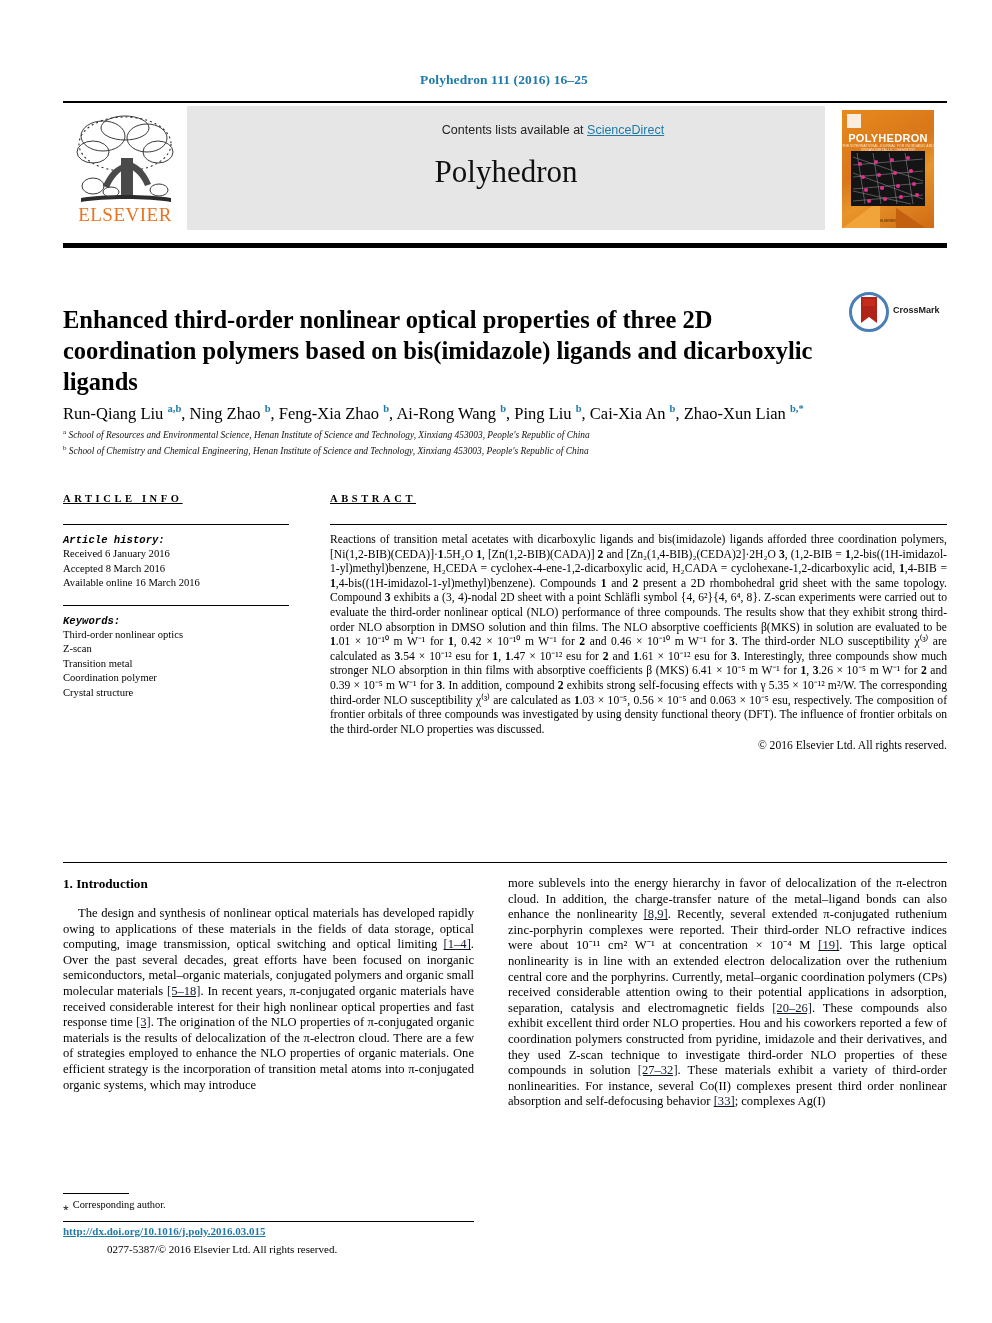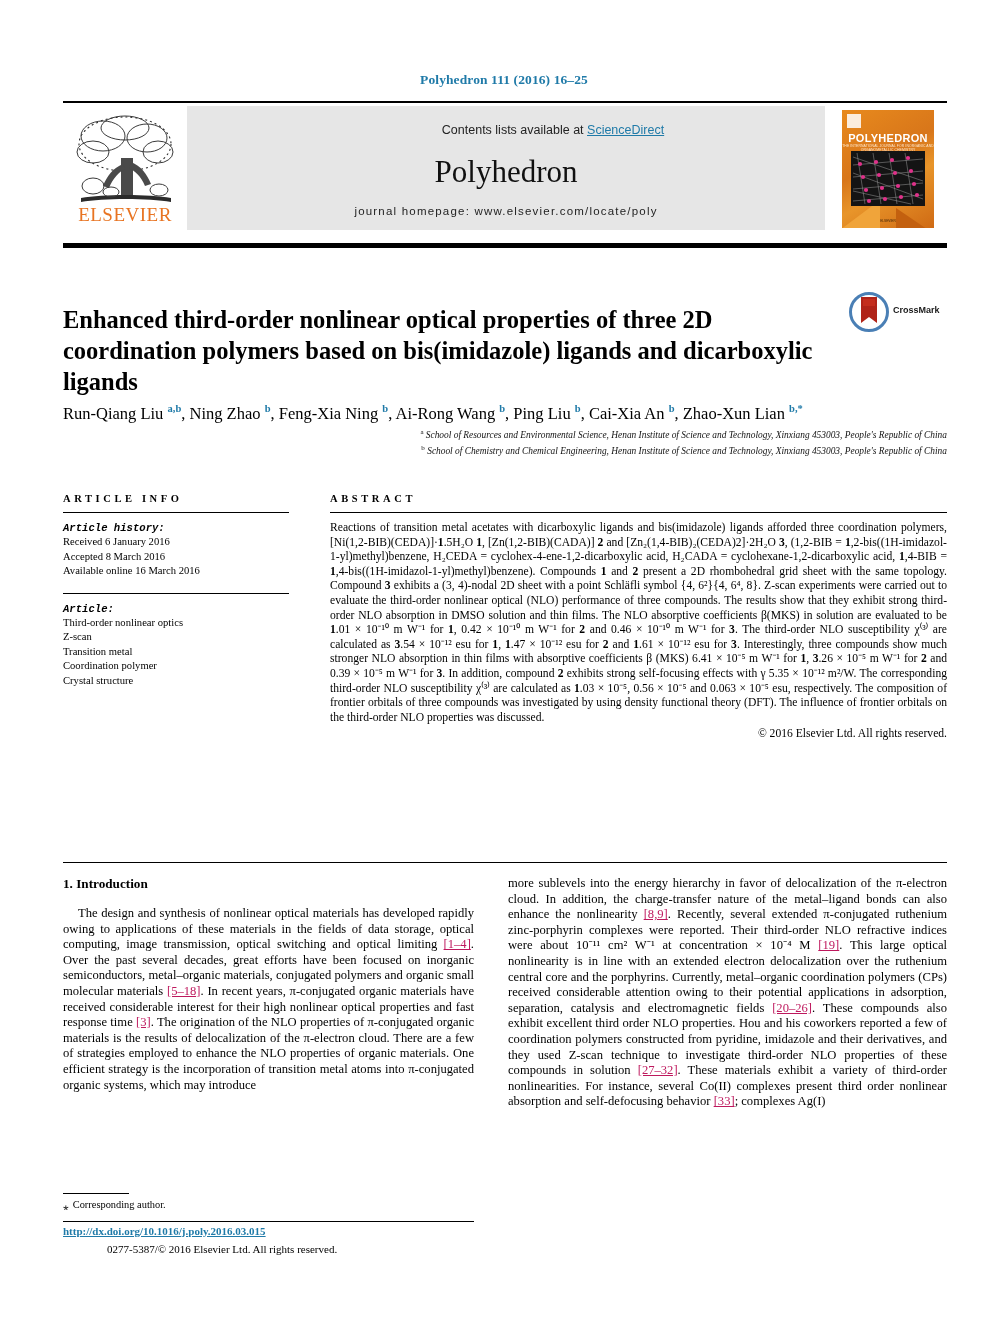--- a/index.html
+++ b/index.html
@@ -234,21 +234,20 @@
   }
   .affiliations {
     position: absolute;
     left: 55px; top: 426px;
     width: 884px;
     font-family: "Liberation Serif", serif;
     font-style: italic;
     font-size: 9.4px;
     line-height: 12.6px;
     color: #111;
-    text-align: right;
   }
   .affiliations sup {
     font-style: normal;
     font-size: 7px;
     vertical-align: super;
   }
 
   
   .info-col {
     position: absolute;
@@ -259,21 +258,22 @@
     position: absolute;
     left: 322px; top: 493px;
     width: 617px;
   }
   .sechead {
     font-family: "Liberation Serif", serif;
     font-weight: bold;
     font-size: 10.5px;
     letter-spacing: 3.6px;
     color: #000;
-    margin: 0 0 8px 0;
+    margin: 0 0 20px 0;
+    text-decoration: underline;
   }
   .rule-thin {
     height: 1px;
     background: #000;
     margin: 0 0 8px 0;
   }
   .info-sub {
     font-family: Liberation Mono, monospace;
     font-style: italic;
     font-weight: bold;
@@ -330,21 +330,21 @@
   .body-text {
     font-family: "Liberation Serif", serif;
     font-size: 12.6px;
     line-height: 15.6px;
     text-align: justify;
     text-justify: inter-word;
     margin: 0;
     text-indent: 15px;
   }
   .body-text.noindent { text-indent: 0; }
-  .ref { color: #be185d; font-family: Liberation Serif, serif; }
+  .ref { color: #0f172a; font-family: Liberation Serif, serif; }
 
   
   .footnote-rule {
     position: absolute;
     left: 55px; top: 1193px;
     width: 66px;
     height: 1px;
     background: #000;
   }
   .footnote {
@@ -409,21 +409,20 @@
           <ellipse cx="96" cy="84" rx="9" ry="6" fill="none" stroke="#3a3a3a" stroke-width="1"></ellipse>
           <ellipse cx="48" cy="86" rx="8" ry="5" fill="none" stroke="#3a3a3a" stroke-width="1"></ellipse>
         </g>
       </svg>
       <div class="elsevier-wordmark">ELSEVIER</div>
     </div>
 
     <div class="center-panel">
       <div class="contents-line"><span>Contents lists available at </span><a class="sd" href="#">ScienceDirect</a></div>
       <div class="journal-name">Polyhedron</div>
-      <div class="homepage-line">journal homepage: www.elsevier.com/locate/poly</div>
     </div>
 
     <div class="cover-thumb">
       <div class="cover-inner">
         <div class="cover-tri1"></div>
         <div class="cover-tri2"></div>
         <div class="elsevier-badge"></div>
         <div class="cover-title">POLYHEDRON</div>
         <div class="cover-sub">THE INTERNATIONAL JOURNAL FOR INORGANIC AND ORGANOMETALLIC CHEMISTRY</div>
         <div class="cover-art">
@@ -466,38 +465,38 @@
   <div class="crossmark">
     <svg class="crossmark-mark" viewBox="0 0 40 40">
       <circle cx="20" cy="20" r="18.5" fill="#ffffff" stroke="#4a7fb5" stroke-width="3"></circle>
       <path d="M12 5 L28 5 L28 31 L20 25 L12 31 Z" fill="#b02318"></path>
       <path d="M14 7 L26 7 L26 14 L14 14 Z" fill="#c9301f" opacity="0.8"></path>
       <path d="M20 30 L14 35 L26 35 Z" fill="#ffffff" opacity="0.55"></path>
     </svg>
     <div class="crossmark-label">CrossMark</div>
   </div>
 
-  <div class="authors"><span>Run-Qiang Liu </span><sup>a,b</sup>, <span>Ning Zhao </span><sup>b</sup>, <span>Feng-Xia Ning </span><sup>b</sup>, <span>Ai-Rong Wang </span><sup>b</sup>, <span>Ping Liu </span><sup>b</sup>, <span>Cai-Xia An </span><sup>b</sup>, <span>Zhao-Xun Lian </span><sup>b,*</sup></div>
+  <div class="authors"><span>Run-Qiang Liu </span><sup>a,b</sup>, <span>Ning Zhao </span><sup>b</sup>, <span>Feng-Xia Zhao </span><sup>b</sup>, <span>Ai-Rong Wang </span><sup>b</sup>, <span>Ping Liu </span><sup>b</sup>, <span>Cai-Xia An </span><sup>b</sup>, <span>Zhao-Xun Lian </span><sup>b,*</sup></div>
   <div class="affiliations">
       <div><sup>a</sup> School of Resources and Environmental Science, Henan Institute of Science and Technology, Xinxiang 453003, People's Republic of China</div>
       <div><sup>b</sup> School of Chemistry and Chemical Engineering, Henan Institute of Science and Technology, Xinxiang 453003, People's Republic of China</div>
     </div>
 
   <div class="info-col">
     <div class="sechead">ARTICLE INFO</div>
     <div class="rule-thin"></div>
     <div class="info-sub">Article history:</div>
     <div>
         <div class="info-line">Received 6 January 2016</div>
         <div class="info-line">Accepted 8 March 2016</div>
         <div class="info-line">Available online 16 March 2016</div>
       </div>
     <div class="info-gap"></div>
     <div class="rule-thin"></div>
-    <div class="info-sub">Article:</div>
+    <div class="info-sub">Keywords:</div>
     <div>
         <div class="info-line">Third-order nonlinear optics</div>
         <div class="info-line">Z-scan</div>
         <div class="info-line">Transition metal</div>
         <div class="info-line">Coordination polymer</div>
         <div class="info-line">Crystal structure</div>
       </div>
   </div>
 
   <div class="abstract-col">

